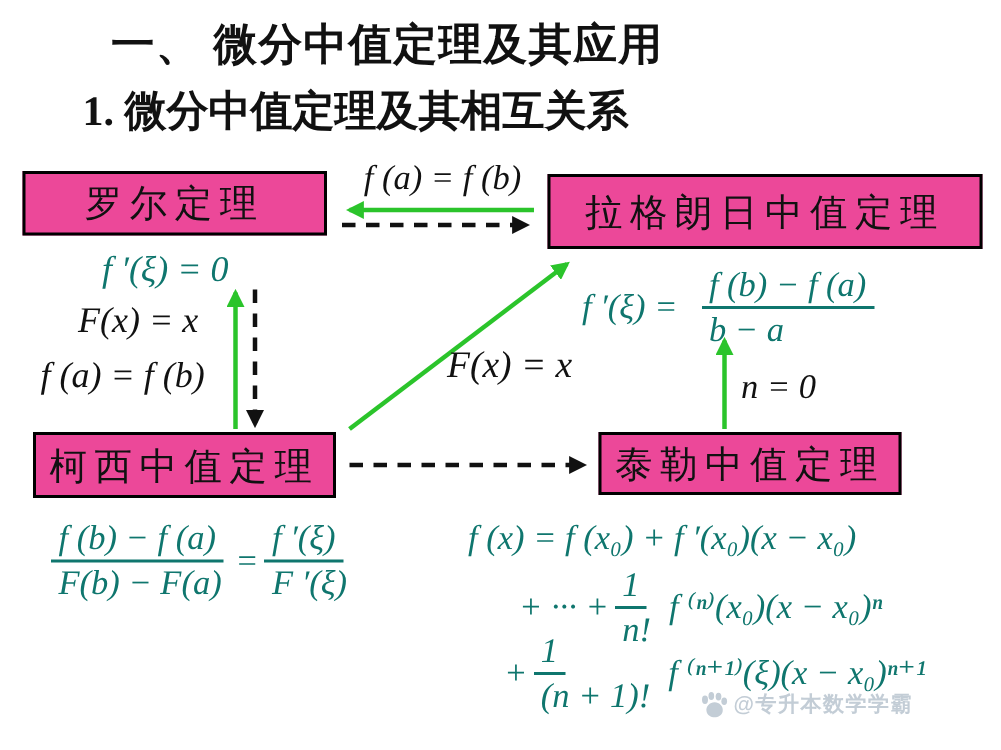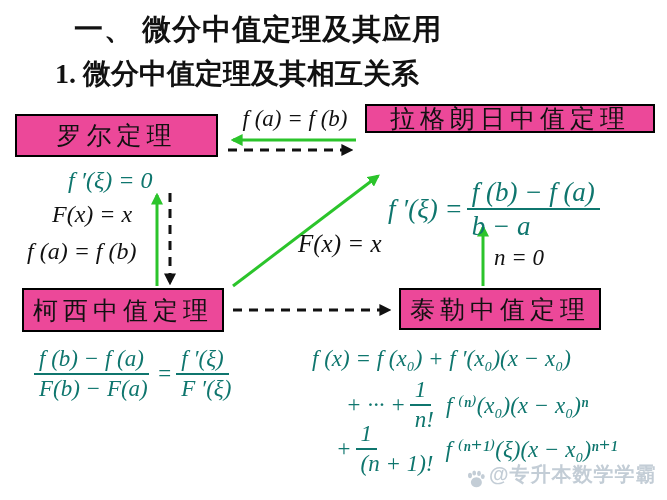--- a/index.html
+++ b/index.html
@@ -19,52 +19,52 @@
     left:55px; top:55px; font-size:28px; font-weight:bold; white-space:nowrap;
   }
 
   .thm-box {
     position:absolute; border:2px solid #000000; background:#ec4899;
     display:flex; align-items:center; justify-content:center;
     font-size:25px; letter-spacing:5px; white-space:nowrap; box-sizing:border-box;
     z-index:2;
   }
   .box-rolle    { left:15px;  top:114px; width:203px; height:43px; }
-  .box-lagrange { left:365px; top:104px; width:290px; height:29px; }
+  .box-lagrange { left:365px; top:116px; width:290px; height:50px; }
   .box-cauchy   { left:22px;  top:288px; width:202px; height:44px; }
   .box-taylor   { left:399px; top:288px; width:202px; height:42px; }
 
   .math { font-style:italic; white-space:nowrap; z-index:3; }
   .blue { color:#0f766e; }
 
   .lbl-top-cond   { left:232px; top:106px; width:126px; text-align:center; font-size:23px; }
   .lbl-rolle-conc { left:68px;  top:167px; font-size:24px; }
   .lbl-left-aux   { left:52px;  top:201px; font-size:24px; }
   .lbl-left-cond  { left:27px;  top:238px; font-size:24px; }
   .lbl-diag-aux   { left:298px; top:230px; font-size:25px; }
   .lbl-n0         { left:494px; top:245px; font-size:23px; }
 
   .frow { display:flex; align-items:center; }
   .frac { display:inline-flex; flex-direction:column; align-items:flex-start; margin:0 4px; }
   .frac .fnum { padding:0 5px 2px; border-bottom:2px solid currentColor; line-height:1.05; }
   .frac .fden { padding:2px 5px 0; line-height:1.05; }
 
-  .f-lagrange { left:388px; top:178px; font-size:27px; }
+  .f-lagrange { left:388px; top:178px; font-size:23px;gap:12px; }
   .f-cauchy   { left:30px;  top:347px; font-size:23px; }
   .t-line1    { left:312px; top:346px; font-size:23px; }
   .t-line2    { left:346px; top:378px; font-size:23px; }
   .t-line3    { left:336px; top:422px; font-size:23px; }
   .t-line2 .gap, .t-line3 .gap { margin-left:3px; }
 
   .arrows { position:absolute; left:0; top:0; width:667px; height:500px;
             z-index:1; pointer-events:none; }
 
   .watermark {
     left:466px; top:461px; display:flex; align-items:flex-end; gap:3px;
-    color:#c3cdd6; font-size:20px; letter-spacing:1px; z-index:4;
+    color:#c3cdd6; font-size:14px; letter-spacing:1px; z-index:4;
     font-family:"Liberation Sans","DejaVu Sans",sans-serif; font-weight:bold;
   }
 </style>
 </head>
 <body>
 
 <div class="page">
 
   <div class="abs title">一、 微分中值定理及其应用</div>
   <div class="abs subtitle">1. 微分中值定理及其相互关系</div>

